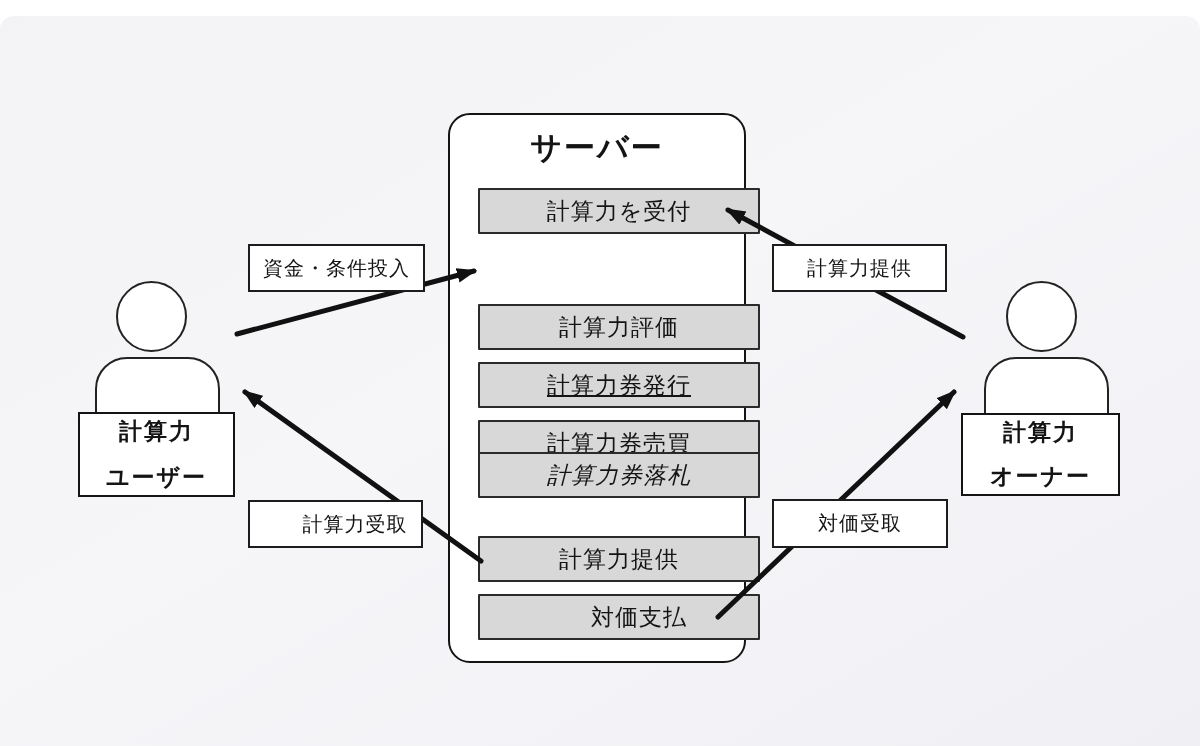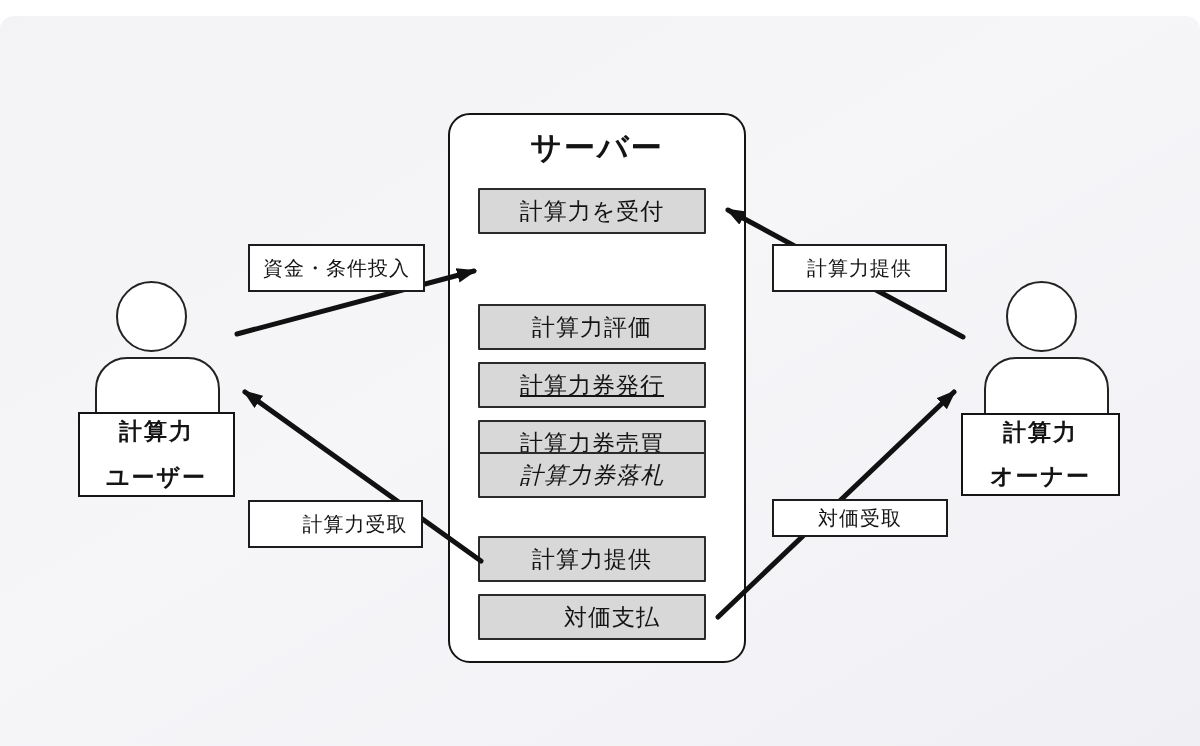--- a/index.html
+++ b/index.html
@@ -33,21 +33,21 @@
     left: 0; top: 12px;
     width: 100%;
     text-align: center;
     font-size: 31px;
     font-weight: bold;
     letter-spacing: 2px;
   }
   .fn-box {
     position: absolute;
     left: 478px;
-    width: 228px; height: 46px;
+    width: 282px; height: 46px;
     background: #d8d8d8;
     border: 2px solid #2b2b2b;
     border-radius: 1px;
     box-sizing: border-box;
     display: flex;
     align-items: center;
     justify-content: center;
     font-size: 23px;
     letter-spacing: 1px;
   }
@@ -144,15 +144,15 @@
     </defs>
     <line x1="237" y1="318" x2="474" y2="255" stroke="#111111" stroke-width="5" stroke-linecap="round" marker-end="url(#ah)"></line>
     <line x1="481" y1="545" x2="245" y2="376" stroke="#111111" stroke-width="5" stroke-linecap="round" marker-end="url(#ah)"></line>
     <line x1="963" y1="321" x2="728" y2="194" stroke="#111111" stroke-width="5" stroke-linecap="round" marker-end="url(#ah)"></line>
     <line x1="718" y1="601" x2="954" y2="376" stroke="#111111" stroke-width="5" stroke-linecap="round" marker-end="url(#ah)"></line>
   </svg>
 
   <div class="flow-label" style="left:248px; top:228px; width:177px; height:48px;">資金・条件投入</div>
   <div class="flow-label" style="left:248px; top:484px; width:175px; height:48px;padding-left:39px;">計算力受取</div>
   <div class="flow-label" style="left:772px; top:228px; width:175px; height:48px;">計算力提供</div>
-  <div class="flow-label" style="left:772px; top:483px; width:176px; height:38px;">対価受取</div>
+  <div class="flow-label" style="left:772px; top:483px; width:176px; height:49px;">対価受取</div>
 
 </div>
 
 </body></html>

